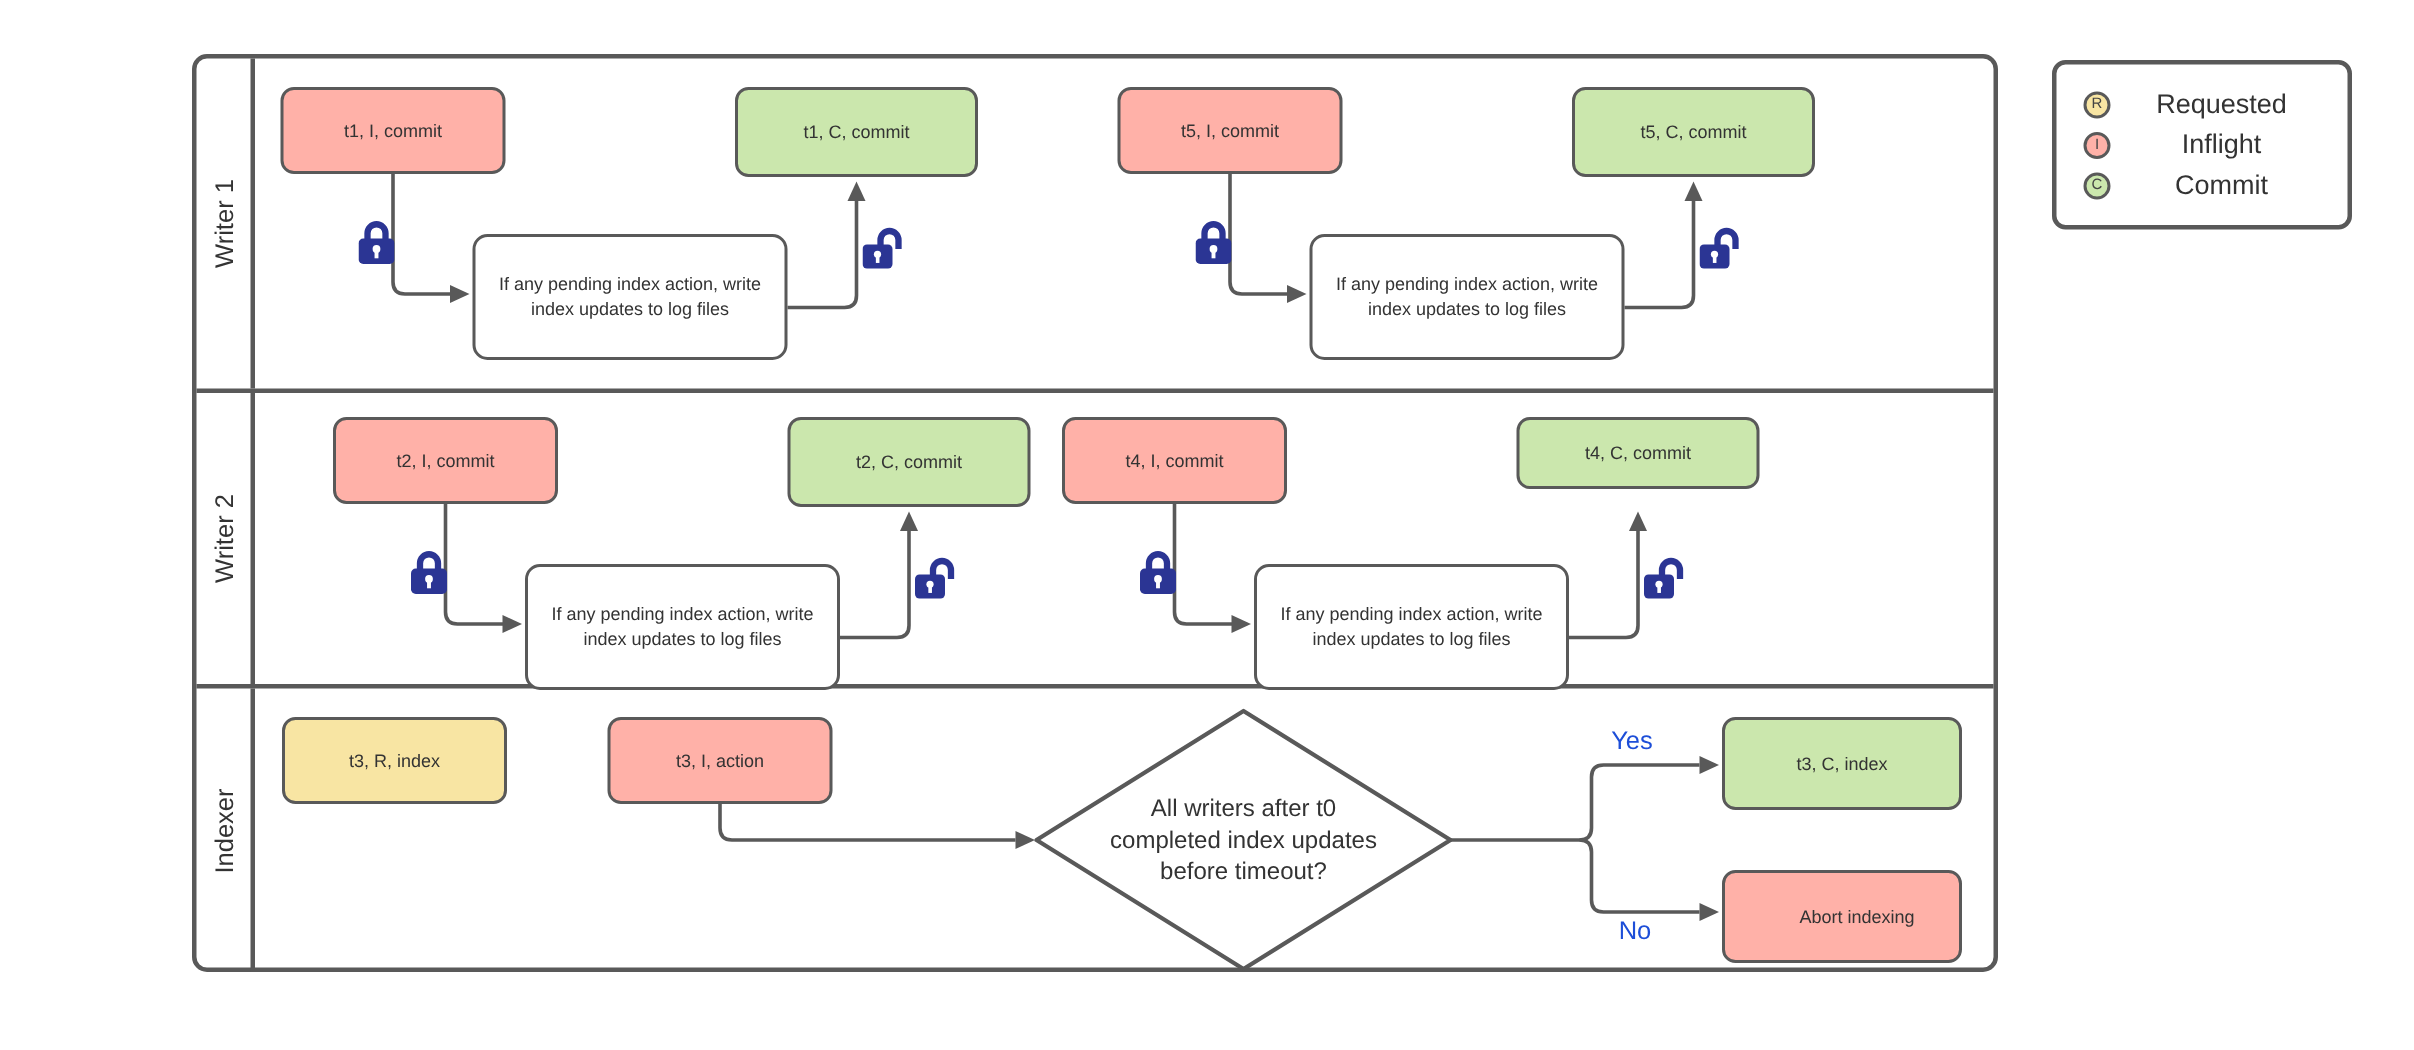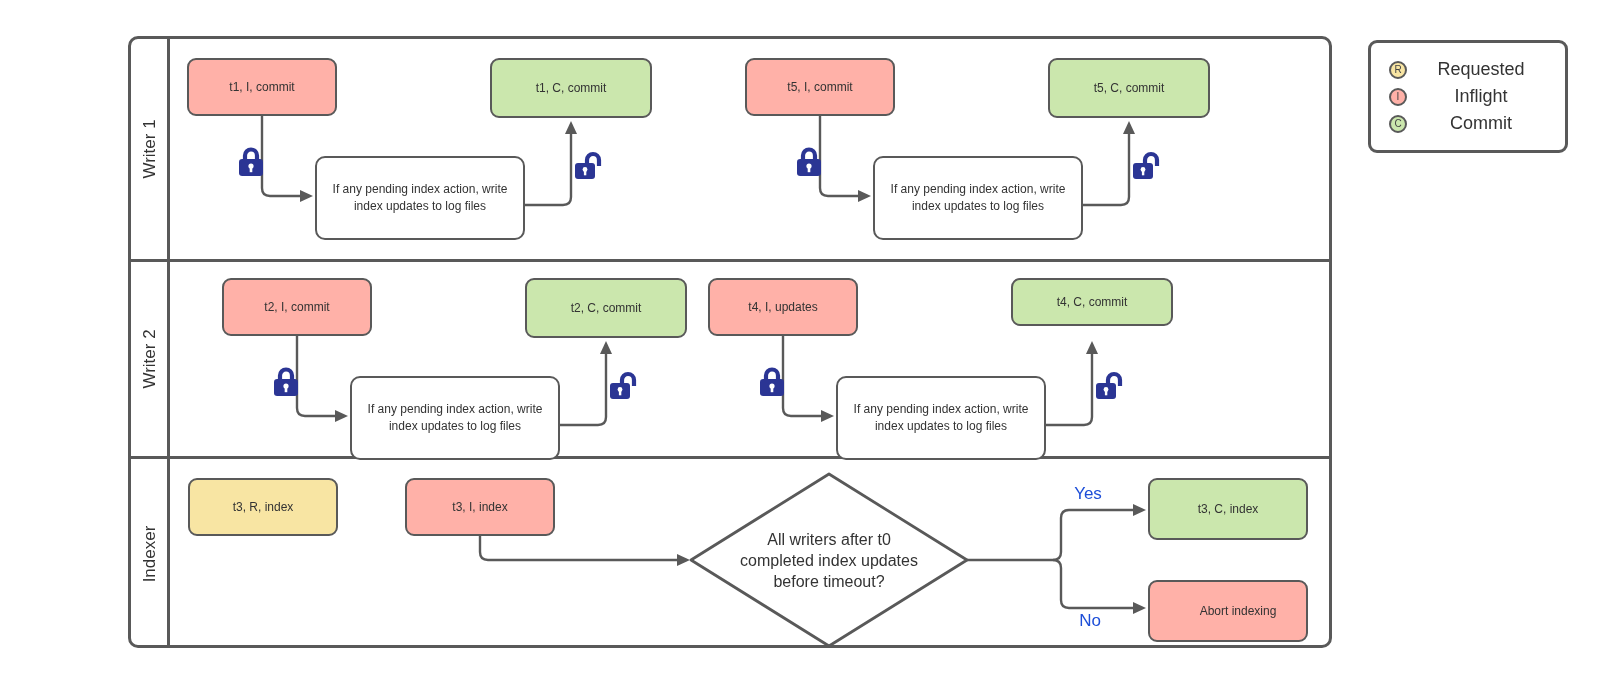--- a/index.html
+++ b/index.html
@@ -143,21 +143,21 @@
       </svg>
   </div>
 
   <div class="wgroup" style="left:708px;top:256px;width:480px;height:200px;">
     <svg class="wires" width="480" height="200">
       <path class="wire" d="M75 80 L75 152 Q75 160 83 160 L114 160"></path>
       <polygon class="head" points="113,154 126,160 113,166"></polygon>
       <path class="wire" d="M338 169 L376 169 Q384 169 384 161 L384 98"></path>
       <polygon class="head" points="378,98 384,85 390,98"></polygon>
     </svg>
-    <div class="node n-red" style="left:0;top:22px;width:150px;height:58px;">t4, I, updates</div>
+    <div class="node n-red" style="left:0;top:22px;width:150px;height:58px;">t4, I, commit</div>
     <div class="node process" style="left:128px;top:120px;width:210px;height:84px;">If any pending index action, write index updates to log files</div>
     <div class="node n-green" style="left:303px;top:22px;width:162px;height:48px;">t4, C, commit</div>
     <svg class="lock" style="left:52px;top:110px;" width="24" height="30">
         <use href="#lock-closed"></use>
       </svg>
     <svg class="lock" style="left:388px;top:114px;" width="30" height="30">
         <use href="#lock-open"></use>
       </svg>
   </div>
 
@@ -165,21 +165,21 @@
     <svg class="wires" width="1165" height="196">
       <path class="wire" d="M313 83 L313 99 Q313 107 321 107 L510 107"></path>
       <polygon class="head" points="510,101 523,107 510,113"></polygon>
       <polygon class="diamond" points="524,107 662,21 800,107 662,193"></polygon>
       <path class="wire" d="M800 107 L886 107 Q894 107 894 99 L894 65 Q894 57 902 57 L966 57"></path>
       <polygon class="head" points="966,51 979,57 966,63"></polygon>
       <path class="wire" d="M886 107 Q894 107 894 115 L894 147 Q894 155 902 155 L966 155"></path>
       <polygon class="head" points="966,149 979,155 966,161"></polygon>
     </svg>
     <div class="node n-yellow" style="left:21px;top:25px;width:150px;height:58px;">t3, R, index</div>
-    <div class="node n-red" style="left:238px;top:25px;width:150px;height:58px;">t3, I, index</div>
+    <div class="node n-red" style="left:238px;top:25px;width:150px;height:58px;">t3, I, action</div>
     <div class="dec-text" style="left:567px;top:76px;width:190px;">All writers after t0 completed index updates before timeout?</div>
     <div class="branch-label" style="left:896px;top:31px;">Yes</div>
     <div class="branch-label" style="left:898px;top:158px;">No</div>
     <div class="node n-green" style="left:981px;top:25px;width:160px;height:62px;">t3, C, index</div>
     <div class="node n-red" style="left:981px;top:127px;width:160px;height:62px;padding-left:20px;">Abort indexing</div>
   </div>
 
   <div class="legend">
     <div class="legend-row">
       <span class="legend-dot c-yellow">R</span>

